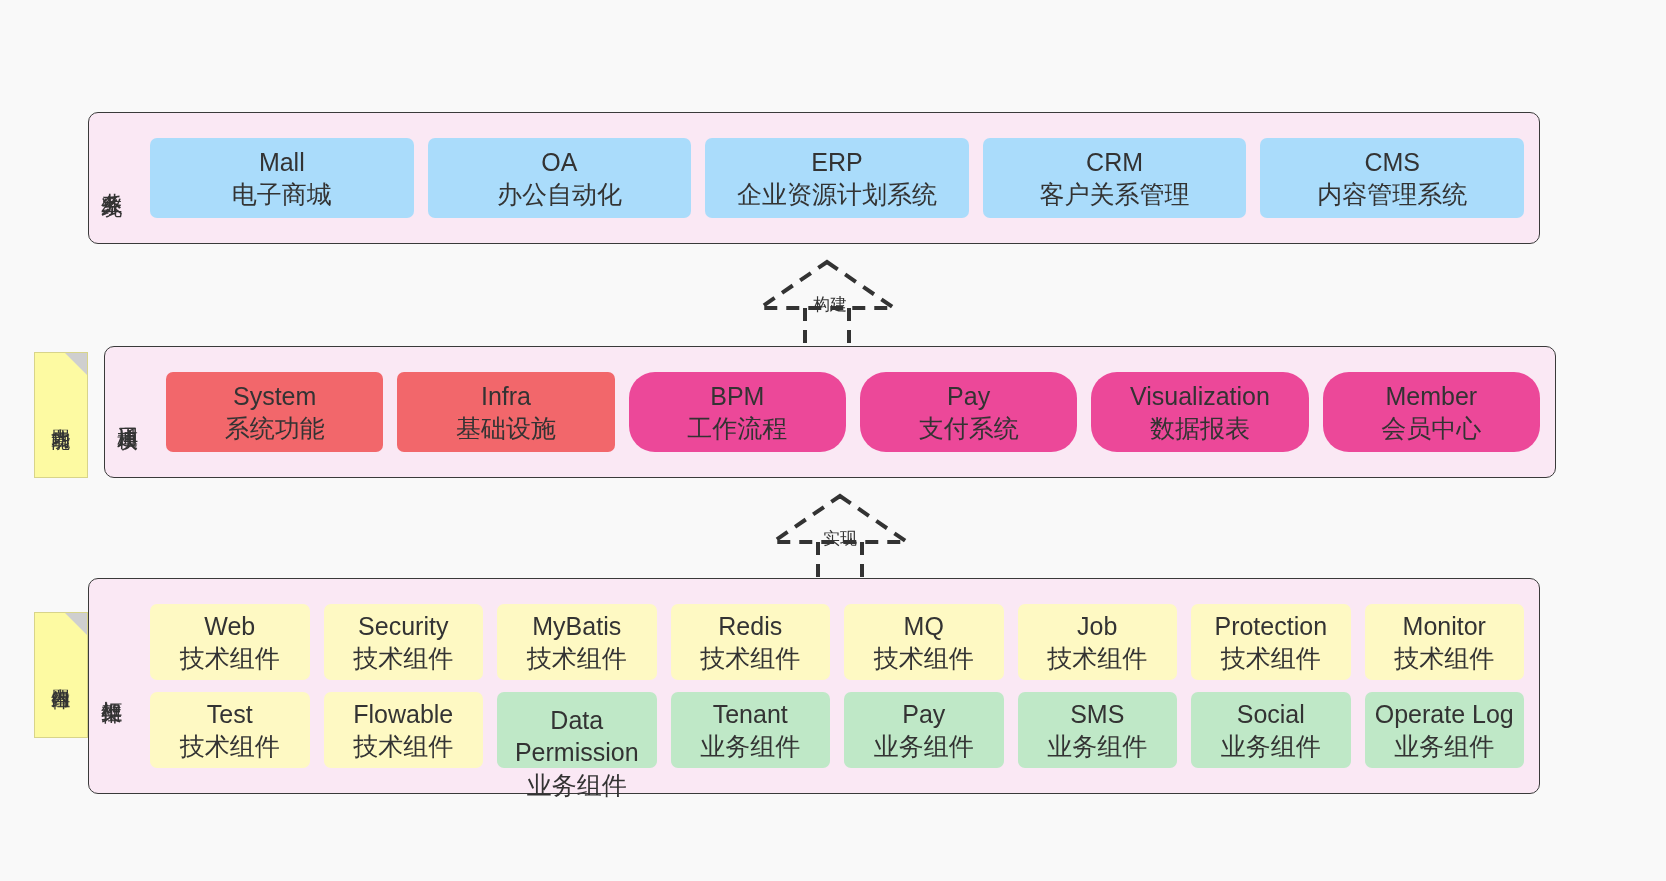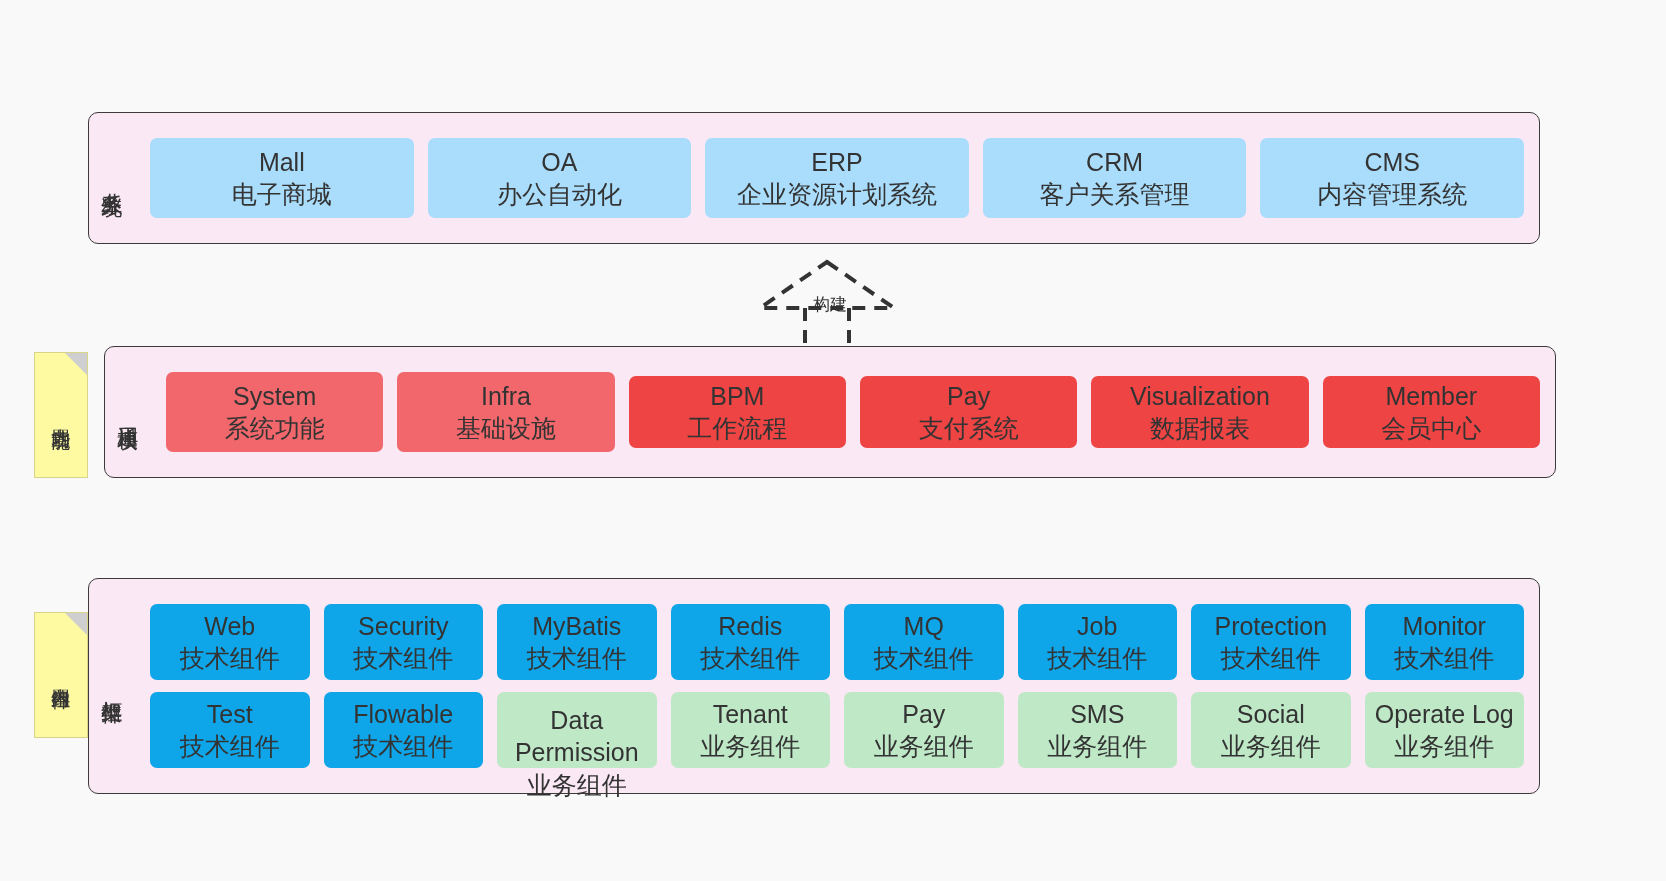--- a/index.html
+++ b/index.html
@@ -75,22 +75,22 @@
     flex:1 1 0;
     min-width:0;
     padding:4px 6px;
   }
   .box .en{white-space:nowrap;}
   .box .en.wrap{white-space:normal;margin-top:45px;}
   .box .cn{}
 
   .box.blue{background:#aadcfb;height:80px;}
   .box.red{background:#f2676b;height:80px;}
-  .box.pink{background:#ef4444;height:72px;}
-  .box.green{background:#0ea5e9;height:76px;}
+  .box.pink{background:#ec4899;height:80px;border-radius:26px;}
+  .box.green{background:#fef9c3;height:76px;}
   .box.lgreen{background:#bfe8c7;height:76px;}
 
   
   .note{
     position:absolute;
     background:#fdfaa2;
     border:1px solid #d8d48a;
     box-sizing:border-box;
     display:flex;
     align-items:center;
@@ -193,20 +193,27 @@
         <div class="en">Visualization</div>
         <div class="cn">数据报表</div>
       </div>
       <div class="box pink">
         <div class="en">Member</div>
         <div class="cn">会员中心</div>
       </div>
     </div>
   </div>
 
+  <div class="conn" style="left:770px;top:492px;width:140px;height:86px;">
+    <svg width="140" height="86" viewBox="0 0 140 86">
+      <path d="M 70 4 L 137 50 L 3 50 Z" fill="#f9f9f9" stroke="#333333" stroke-width="4" stroke-dasharray="13,9" stroke-linecap="butt"></path>
+      <path d="M 48 50 L 48 86 M 92 50 L 92 86" fill="none" stroke="#333333" stroke-width="4" stroke-dasharray="13,9"></path>
+    </svg>
+    <div class="conn-label" style="left:50px;top:38px;width:40px;text-align:center;">实现</div>
+  </div>
 
   <div class="note" style="left:34px;top:612px;width:54px;height:126px;">
     <span>内置组件</span>
     <span class="fold"></span>
   </div>
 
   <div class="layer" id="layer-framework" style="left:88px;top:578px;width:1452px;height:216px;">
     <div class="layer-label">框架组件</div>
     <div class="layer-body two-row">
 

